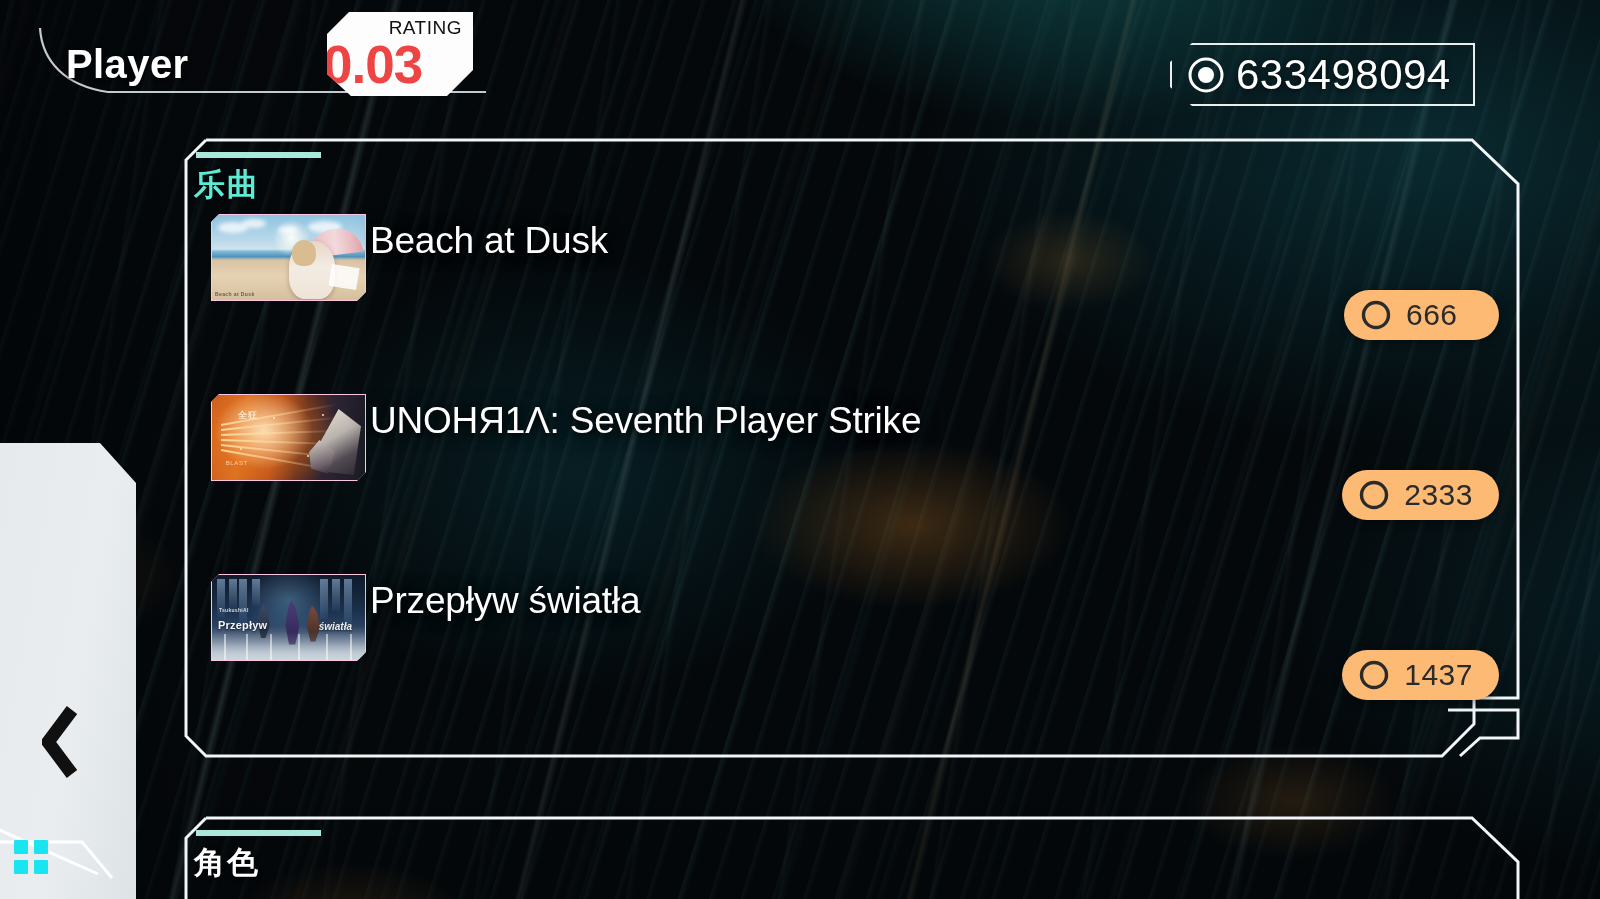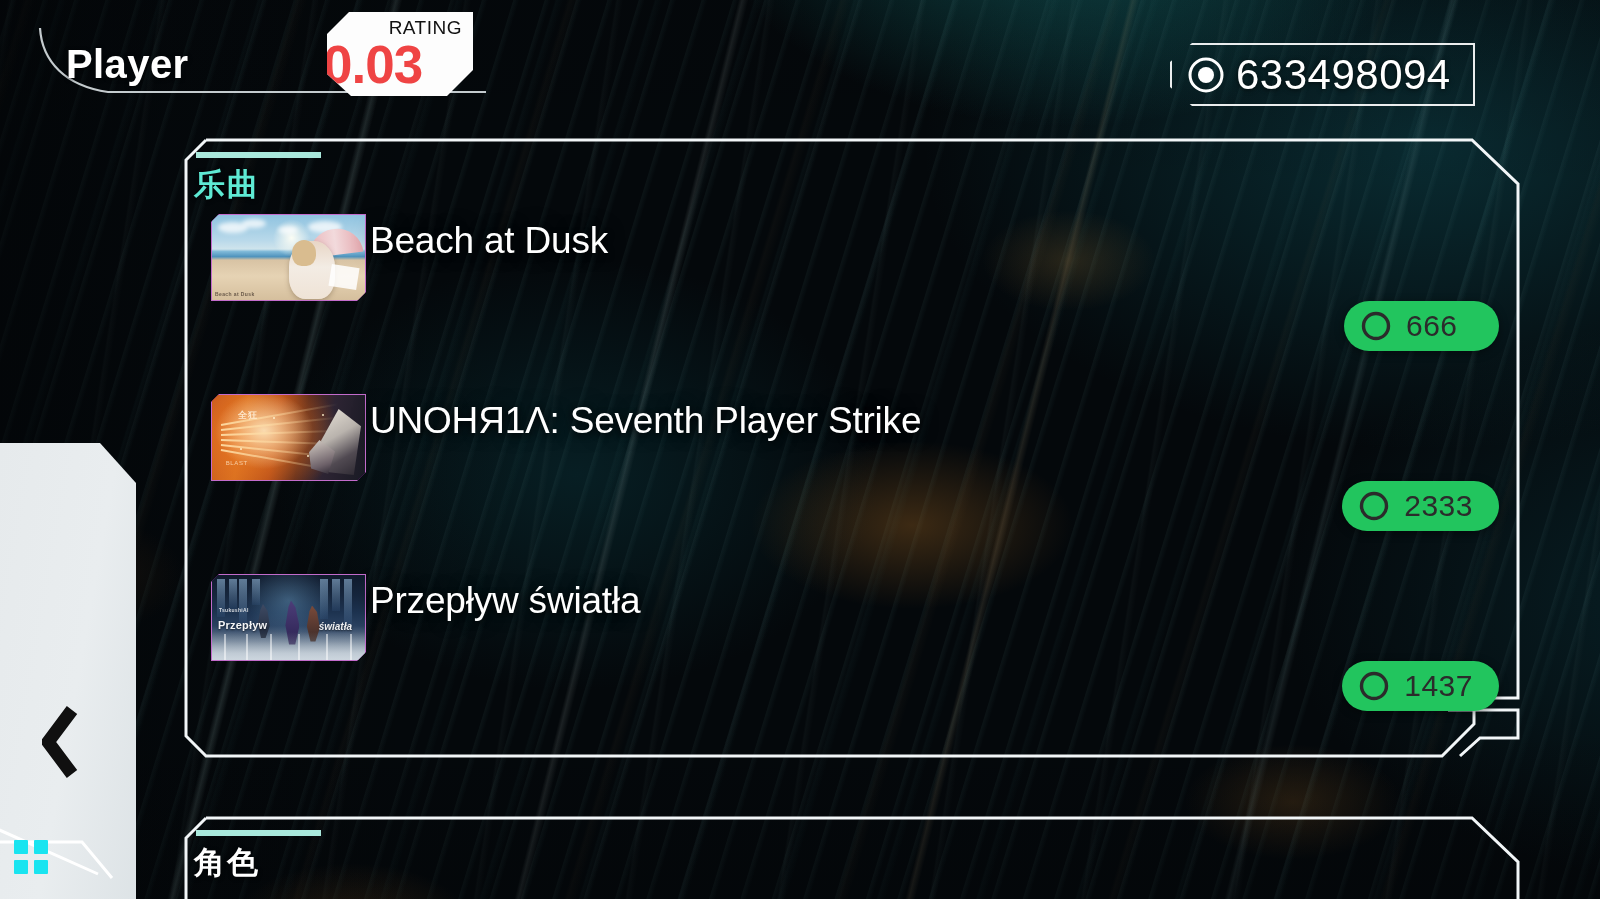--- a/index.html
+++ b/index.html
@@ -151,21 +151,21 @@
 
   .song-list { position:absolute; left:0; top:66px; width:100%; }
   .song-row { position:relative; height:180px; }
 
   .song-thumb {
     position:absolute; left:27px; top:10px;
     width:155px; height:87px;
     clip-path:polygon(8px 0, 100% 0, 100% calc(100% - 9px), calc(100% - 9px) 100%, 0 100%, 0 8px);
     overflow:hidden;
     border:1px solid rgba(255,255,255,.35);
-    background:#a21caf;
+    background:#f9a8d4;
   }
   .thumb-art { position:absolute; inset:0; }
 
   
   .art-beach {
     background:
       radial-gradient(circle 26px at 52% 27%, rgba(255,255,245,0.95), rgba(255,245,220,0) 72%),
       linear-gradient(180deg, #8fc3e0 0%, #b9d9ea 30%, #cfe4ec 40%, #7fb9d8 43%, #4f93bd 49%, #d8c3a4 53%, #e6d3b4 72%, #d5bf9d 100%);
   }
   .art-beach .cloud {
@@ -295,23 +295,23 @@
   }
 
   .song-title {
     position:absolute; left:186px; top:16px;
     font-size:37px; font-weight:400; color:#fff;
     letter-spacing:-.2px; white-space:nowrap;
     text-shadow:0 2px 7px rgba(0,0,0,.85), 0 0 18px rgba(0,0,0,.5);
   }
 
   .score-pill {
-    position:absolute; right:21px; top:97px;
+    position:absolute; right:21px; top:86px;
     height:50px; min-width:155px;
-    background:#22c55e;
+    background:#fdba74;
     border-radius:25px;
     display:flex; align-items:center;
     padding:0 26px 0 16px;
     box-shadow:0 2px 10px rgba(0,0,0,.45);
   }
   .score-ring { width:32px; height:32px; flex:0 0 auto; }
   .score-value {
     font-size:30px; font-weight:400; color:#2b2b2b;
     margin-left:14px; letter-spacing:.5px; line-height:1;
   }

